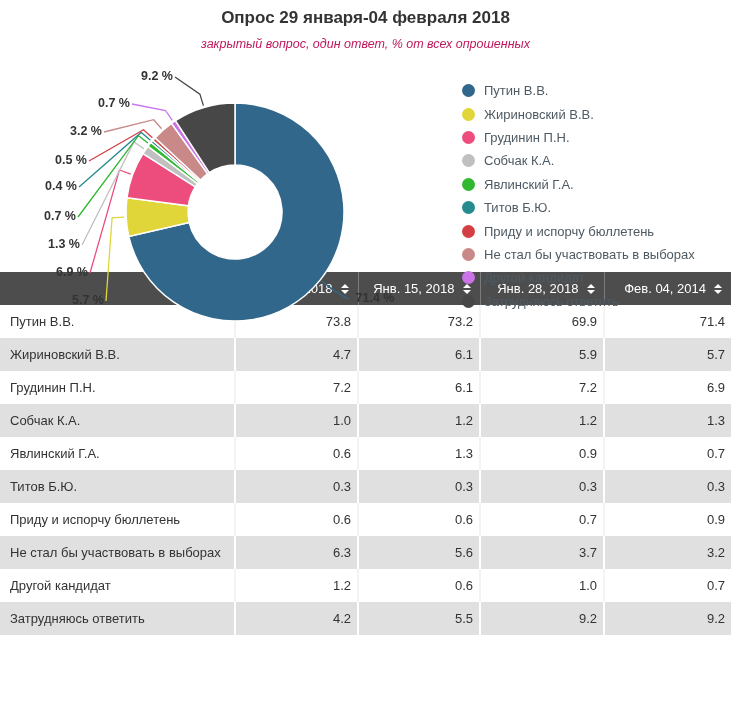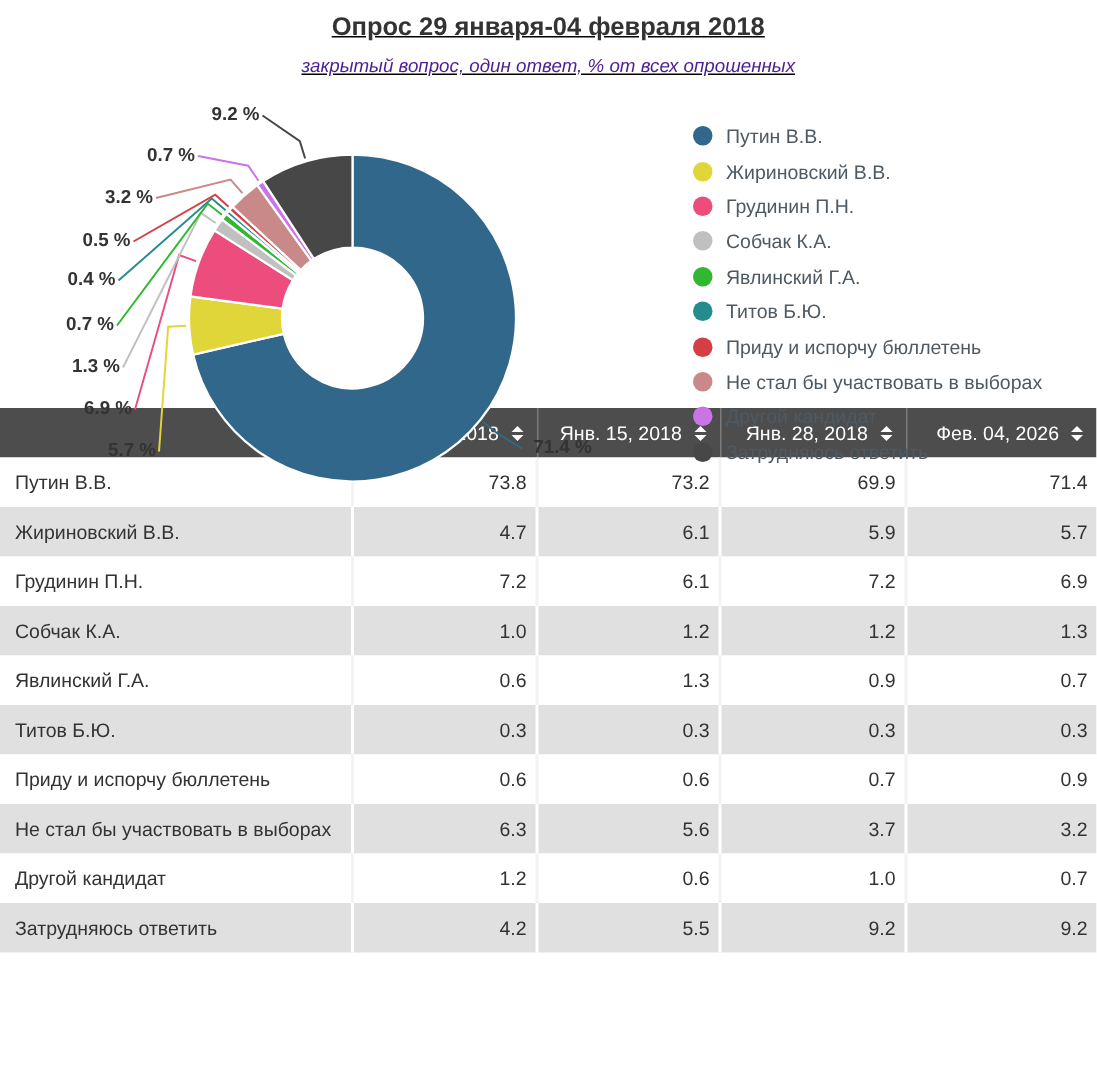--- a/index.html
+++ b/index.html
@@ -1,20 +1,20 @@
 <!DOCTYPE html>
 <html><head>
 <meta charset="utf-8">
 <style>
   * { margin:0; padding:0; box-sizing:border-box; }
   html,body { width:731px; height:724px; background:#fff; overflow:hidden;
               font-family:"Liberation Sans", sans-serif; }
-  .chart-wrap { position:relative; width:731px; height:272px;text-decoration:underline; }
+  .chart-wrap { position:relative; width:731px; height:272px; }
   .chart-title { text-align:center; padding-top:8px; font-size:17px; font-weight:bold; color:#333; }
-  .chart-subtitle { text-align:center; padding-top:9px; font-size:12.5px; font-style:italic; color:#4c1d95; }
+  .chart-subtitle { text-align:center; padding-top:9px; font-size:12.5px; font-style:italic; color:#be185d; }
   svg.donut { position:absolute; left:0; top:60px; }
   svg.donut text.pct { font-family:"Liberation Sans",sans-serif; font-size:12.5px; font-weight:bold; fill:#333; }
   .legend { position:absolute; left:462px; top:79px; }
   .legend-item { display:flex; align-items:center; height:23.4px; cursor:pointer; }
   .legend-dot { width:13px; height:13px; border-radius:50%; margin-right:9px; flex:none; }
   .legend-label { font-size:13px; color:#4e5a63; white-space:nowrap; }
   table.data { border-collapse:collapse; width:731px; table-layout:fixed; font-size:13px; color:#333; }
   th { background:#4d4d4d; color:#fff; font-weight:normal; height:33px; padding:0 9px;
        border-right:1px solid #7c7c7c; cursor:pointer;text-align:center; }
   th:last-child { border-right:none; }
@@ -145,21 +145,21 @@
           <div class="th-inner">
             <span>Янв. 28, 2018</span>
             <span class="sort-icon">
               <i class="up"></i>
               <i class="down"></i>
             </span>
           </div>
         </th>
         <th>
           <div class="th-inner">
-            <span>Фев. 04, 2026</span>
+            <span>Фев. 04, 2014</span>
             <span class="sort-icon">
               <i class="up"></i>
               <i class="down"></i>
             </span>
           </div>
         </th>
       </tr>
   </thead>
   <tbody id="tbody">
       <tr class="row-odd">

